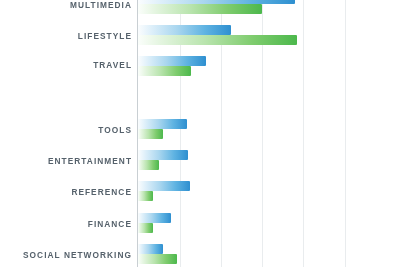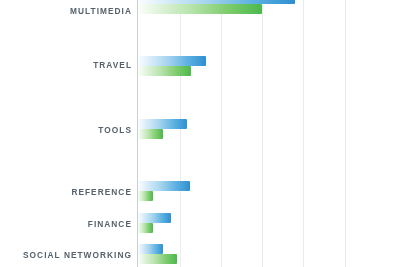--- a/index.html
+++ b/index.html
@@ -104,45 +104,59 @@
     <div class="gridline" style="left:42px;"></div>
     <div class="gridline" style="left:83px;"></div>
     <div class="gridline" style="left:124px;"></div>
     <div class="gridline" style="left:165px;"></div>
     <div class="gridline" style="left:207px;"></div>
   </div>
 
   <div id="axis-line"></div>
 
   <div class="category-row" style="top:-12px;">
-    <div class="cat-label" style="top:19px;">MULTIMEDIA</div>
+    <div class="cat-label" style="top:13px;">MULTIMEDIA</div>
     <div class="bar-wrap">
       <div class="bar blue" style="top:6px;  width:157px;"></div>
       <div class="bar green" style="top:16px; width:124px;"></div>
     </div>
   </div>
 
+  <div class="category-row" style="top:19px;">
+    <div class="cat-label" style="top:13px;">LIFESTYLE</div>
+    <div class="bar-wrap">
+      <div class="bar blue" style="top:6px;  width:93px;"></div>
+      <div class="bar green" style="top:16px; width:159px;"></div>
+    </div>
+  </div>
 
   <div class="category-row" style="top:50px;">
     <div class="cat-label" style="top:11px;">TRAVEL</div>
     <div class="bar-wrap">
       <div class="bar blue" style="top:6px;  width:68px;"></div>
       <div class="bar green" style="top:16px; width:53px;"></div>
     </div>
   </div>
 
 
   <div class="category-row" style="top:113px;">
     <div class="cat-label" style="top:13px;padding-left:48px;">TOOLS</div>
     <div class="bar-wrap">
       <div class="bar blue" style="top:6px;  width:49px;"></div>
       <div class="bar green" style="top:16px; width:25px;"></div>
     </div>
   </div>
 
+  <div class="category-row" style="top:144px;">
+    <div class="cat-label" style="top:13px;">ENTERTAINMENT</div>
+    <div class="bar-wrap">
+      <div class="bar blue" style="top:6px;  width:50px;"></div>
+      <div class="bar green" style="top:16px; width:21px;"></div>
+    </div>
+  </div>
 
   <div class="category-row" style="top:207px;">
     <div class="cat-label" style="top:13px;">FINANCE</div>
     <div class="bar-wrap">
       <div class="bar blue" style="top:6px;  width:33px;"></div>
       <div class="bar green" style="top:16px; width:15px;"></div>
     </div>
   </div>
 
   <div class="category-row" style="top:175px;">

